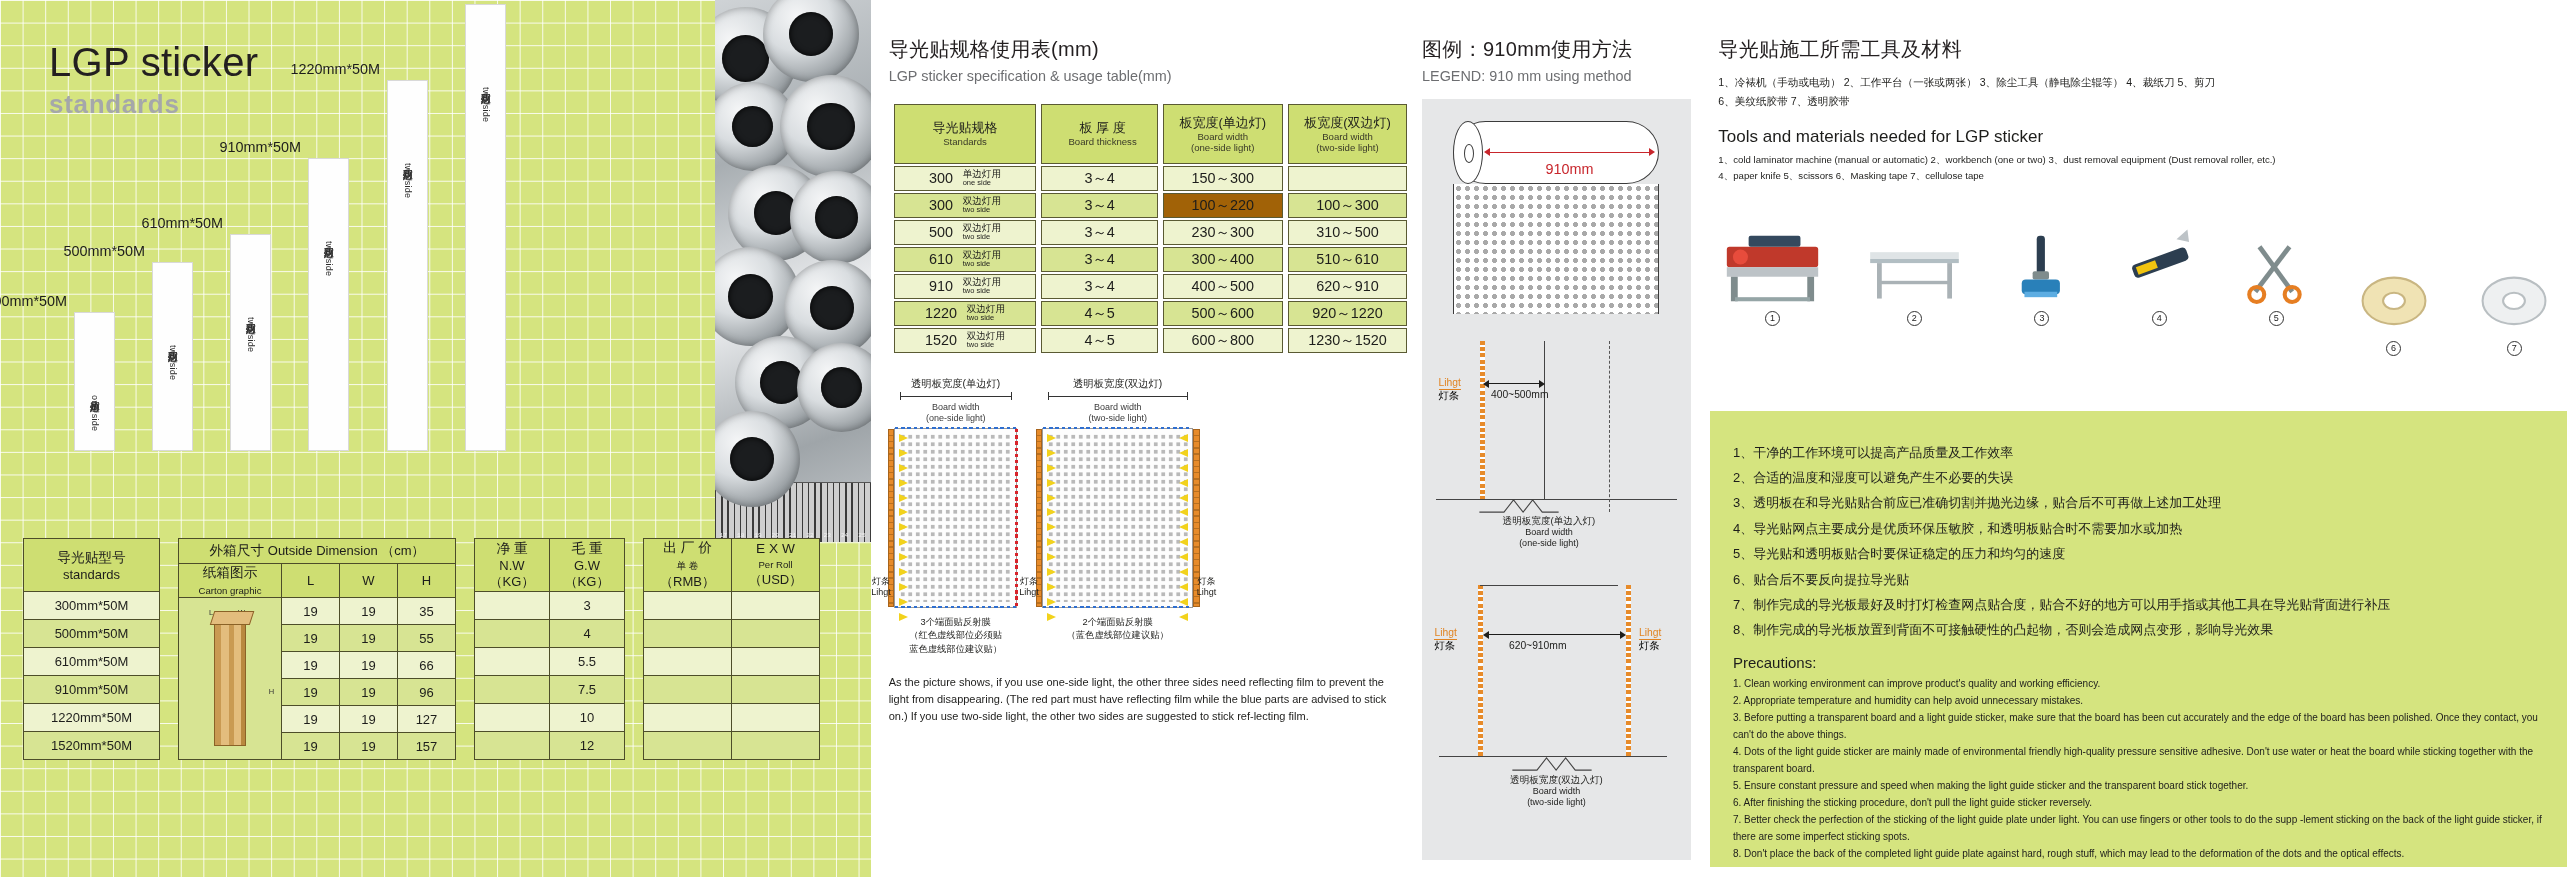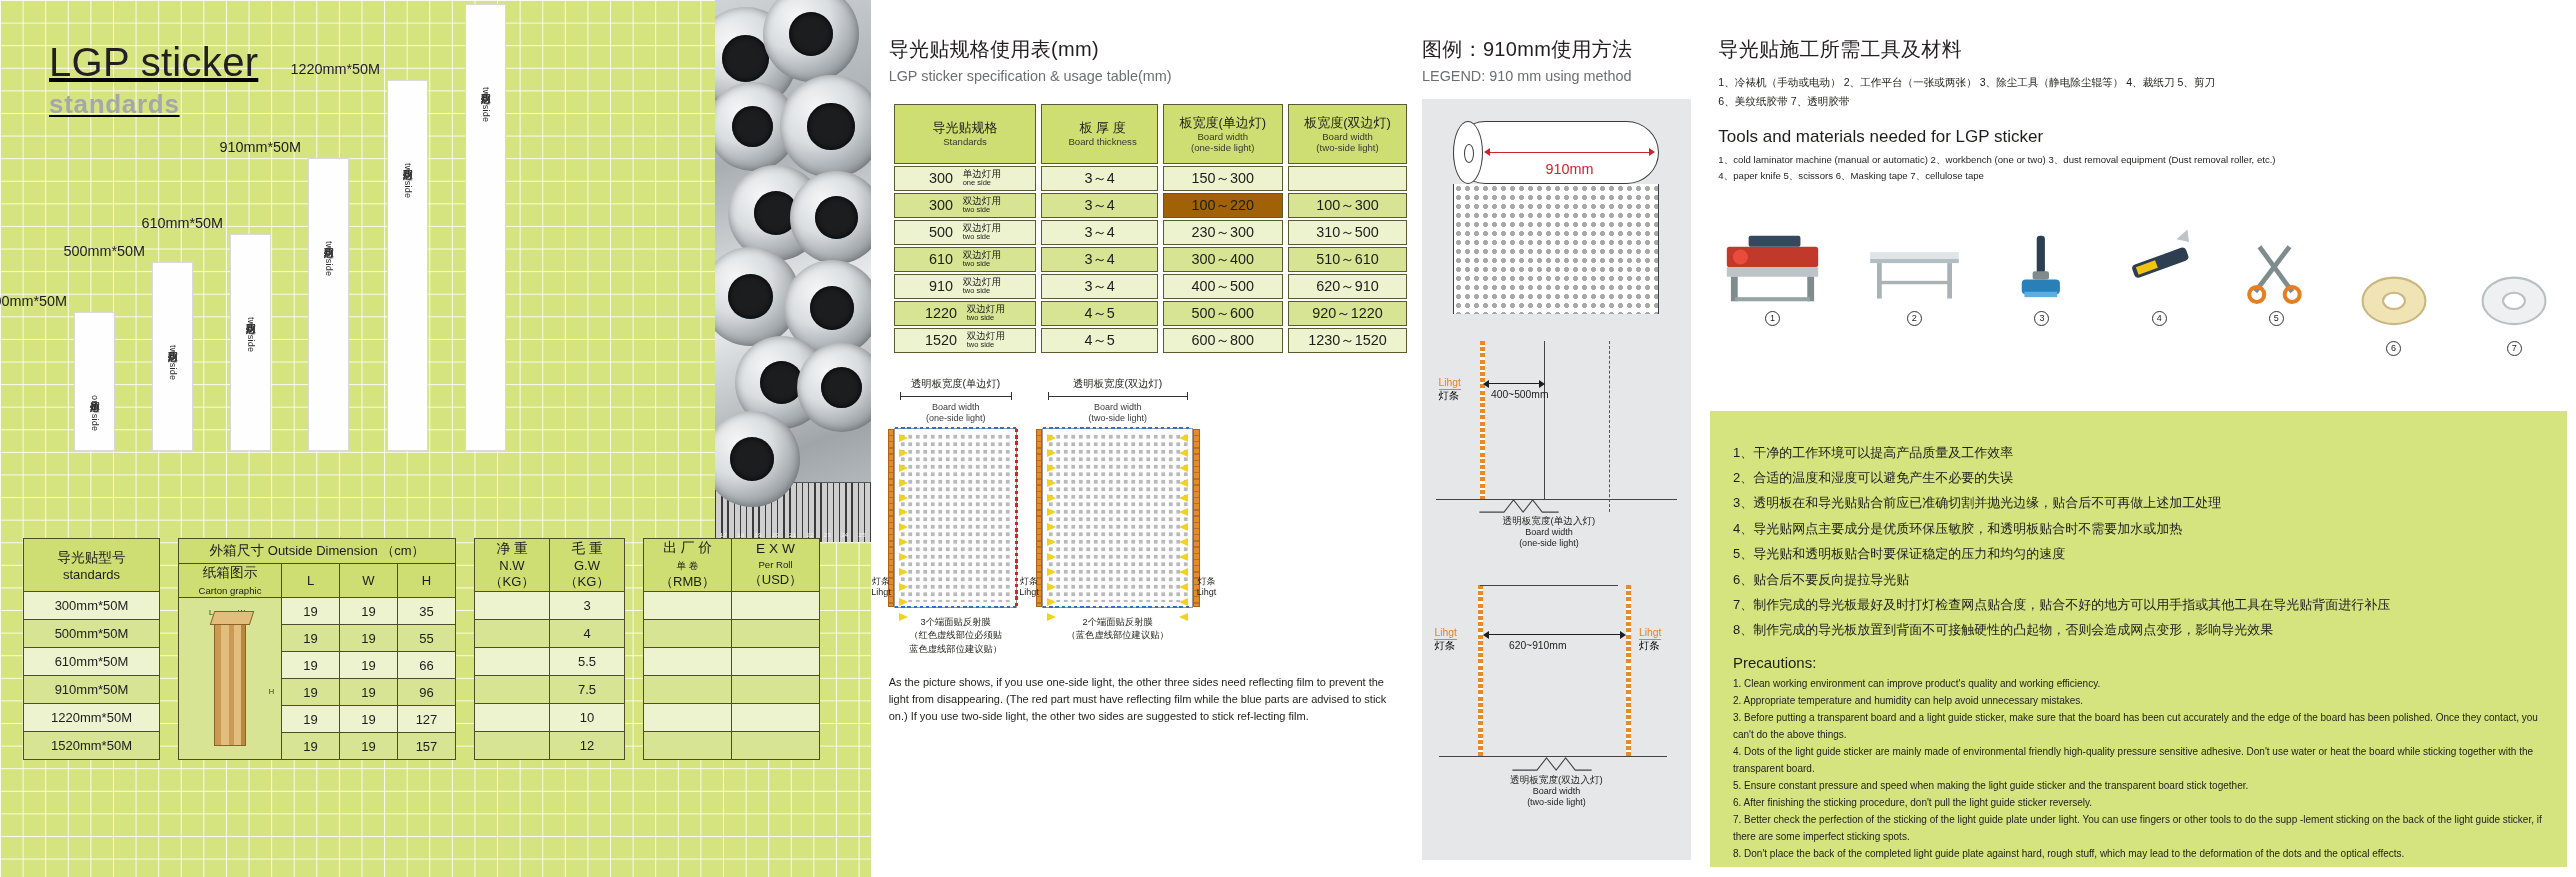--- a/index.html
+++ b/index.html
@@ -14,21 +14,21 @@
   
   .panel-left {
     position: relative; width: 871px; height: 877px;
     background-color: #d5e47f;
     background-image:
       linear-gradient(to right, rgba(255,255,255,.85) 1.4px, transparent 1.4px),
       linear-gradient(to bottom, rgba(255,255,255,.85) 1.4px, transparent 1.4px);
     background-size: 22.6px 22.6px;
     overflow: hidden;
   }
-  .pl-title { position: absolute; left: 49px; top: 42px; text-decoration: underline; }
+  .pl-title { position: absolute; left: 49px; top: 42px; }
   .pl-title h1 {
     font-size: 40px; font-weight: 400; color: #231f20; letter-spacing: 0.3px;
     line-height: 1;
   }
   .pl-title h2 {
     font-size: 26px; font-weight: bold; color: #a5a7aa; letter-spacing: 0.7px;
     margin-top: 6.9px;
   }
 
   

